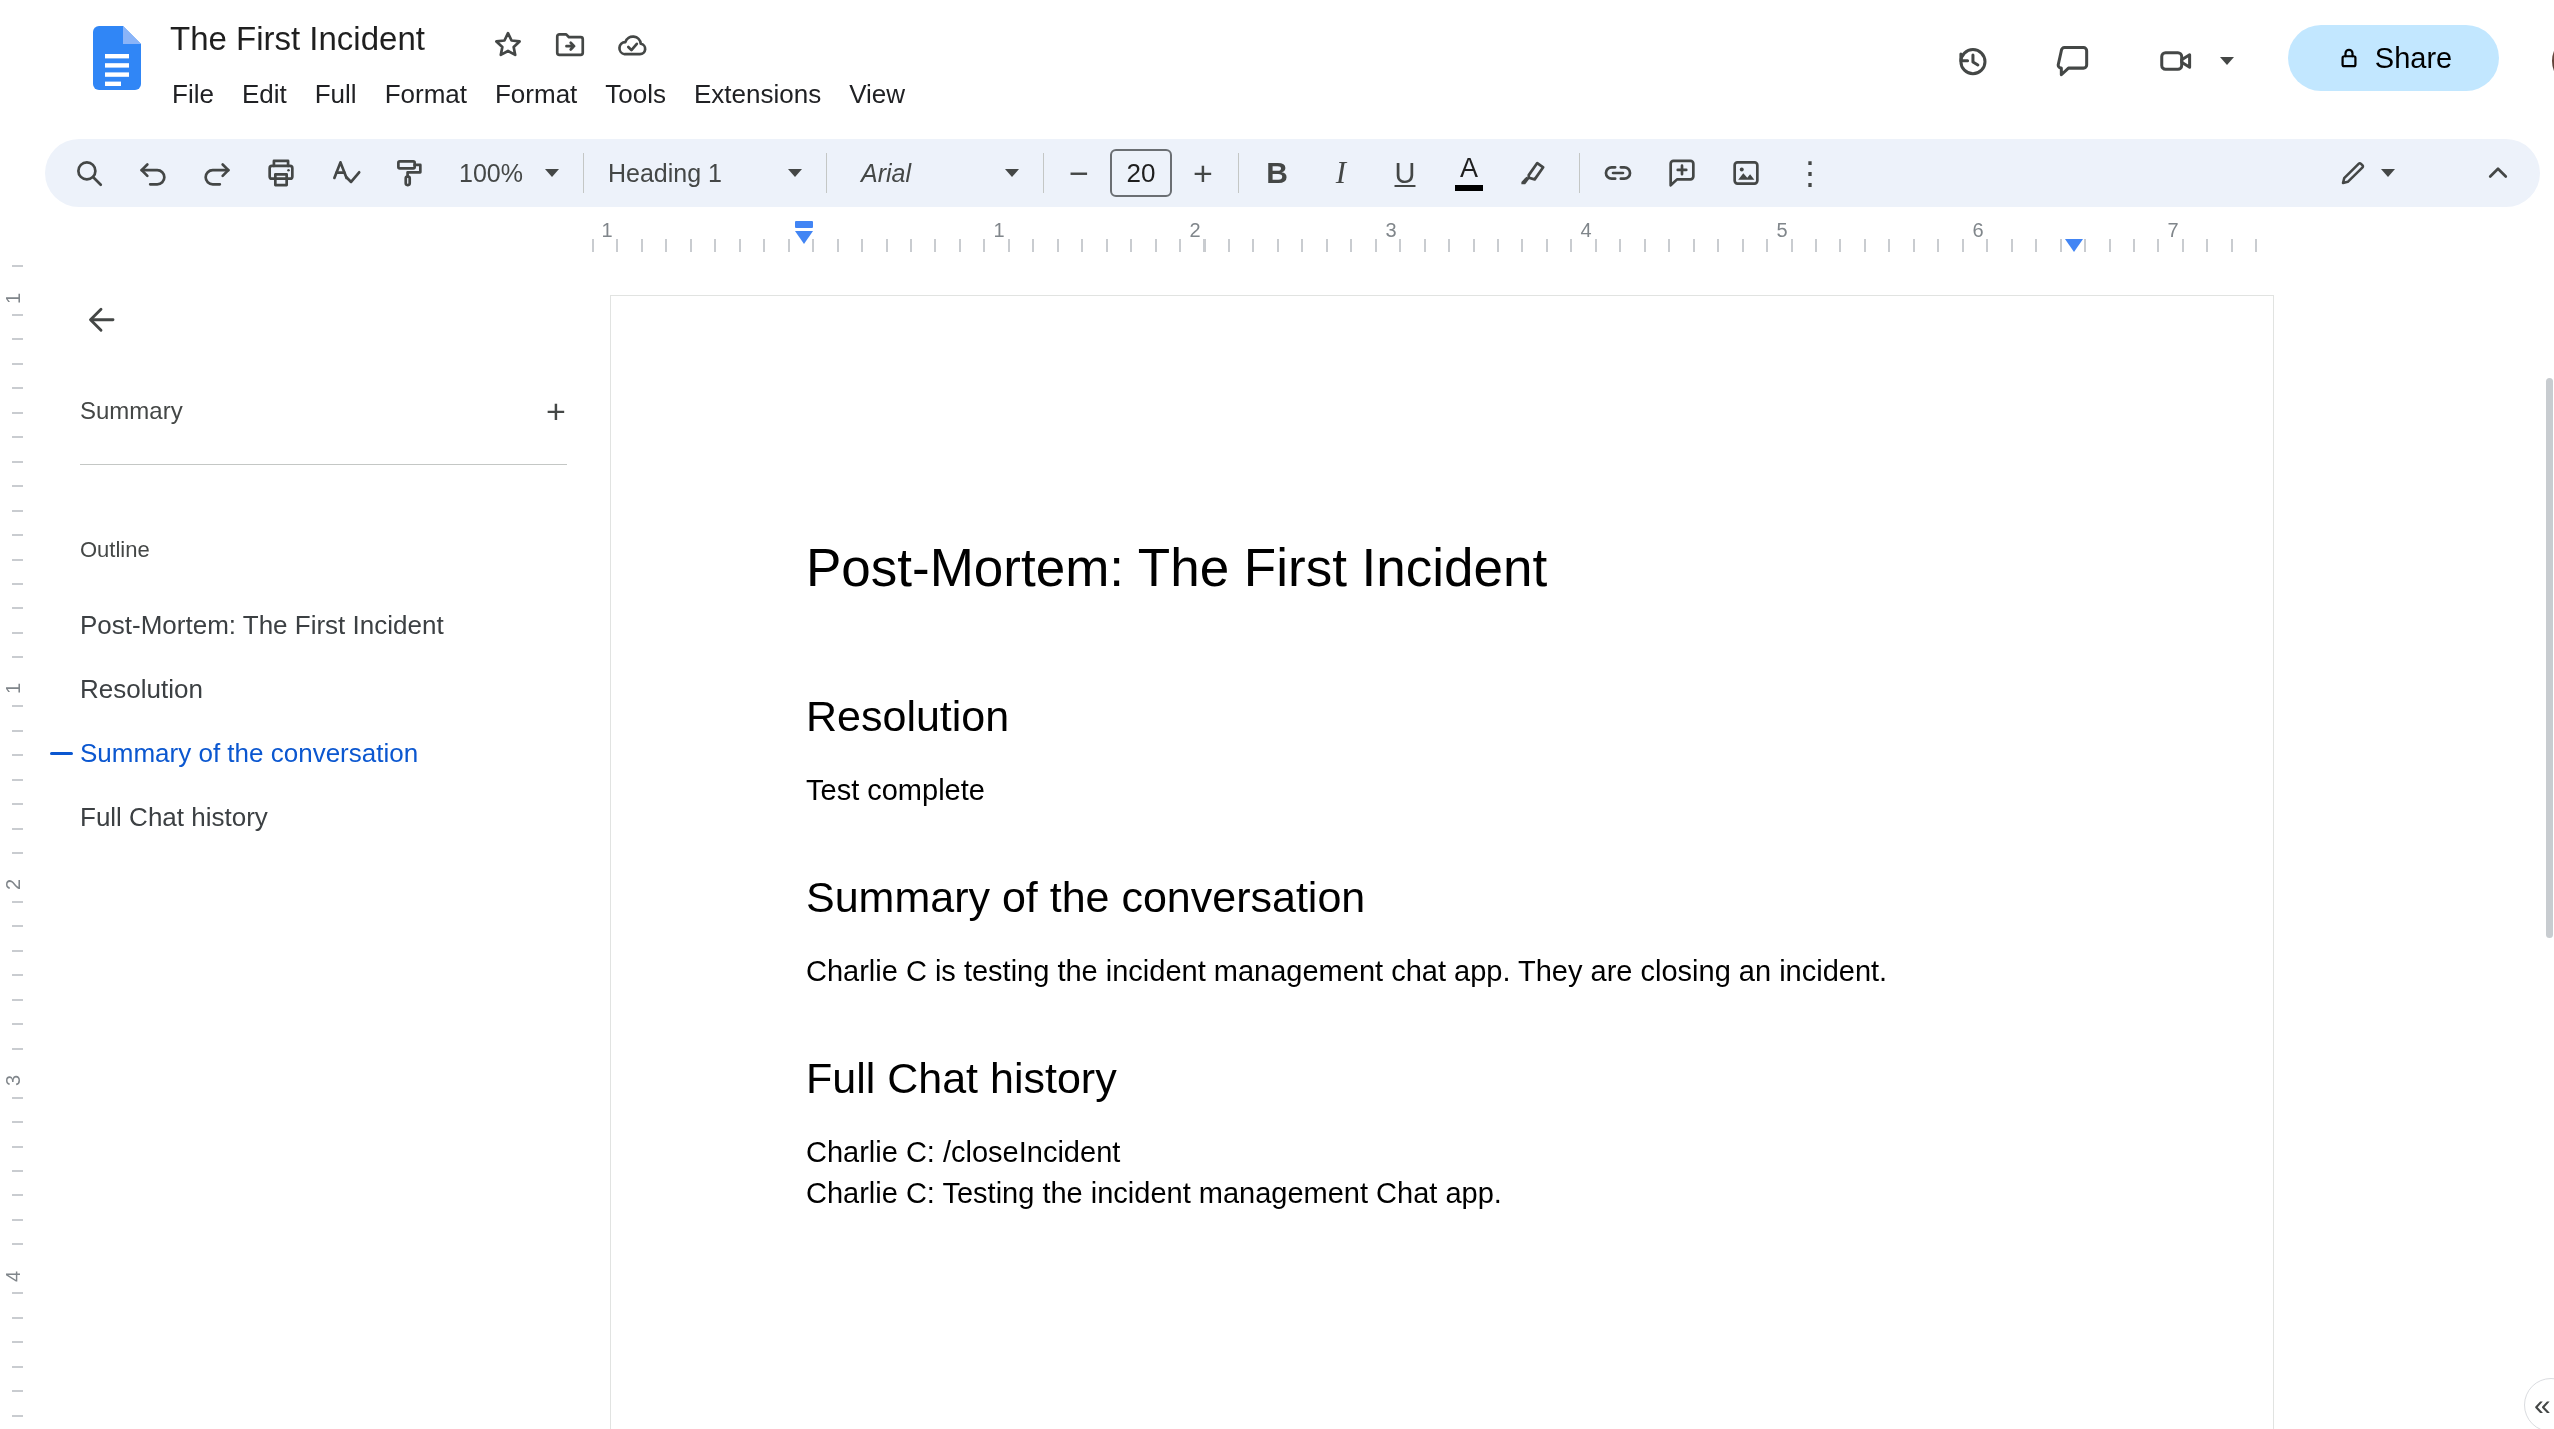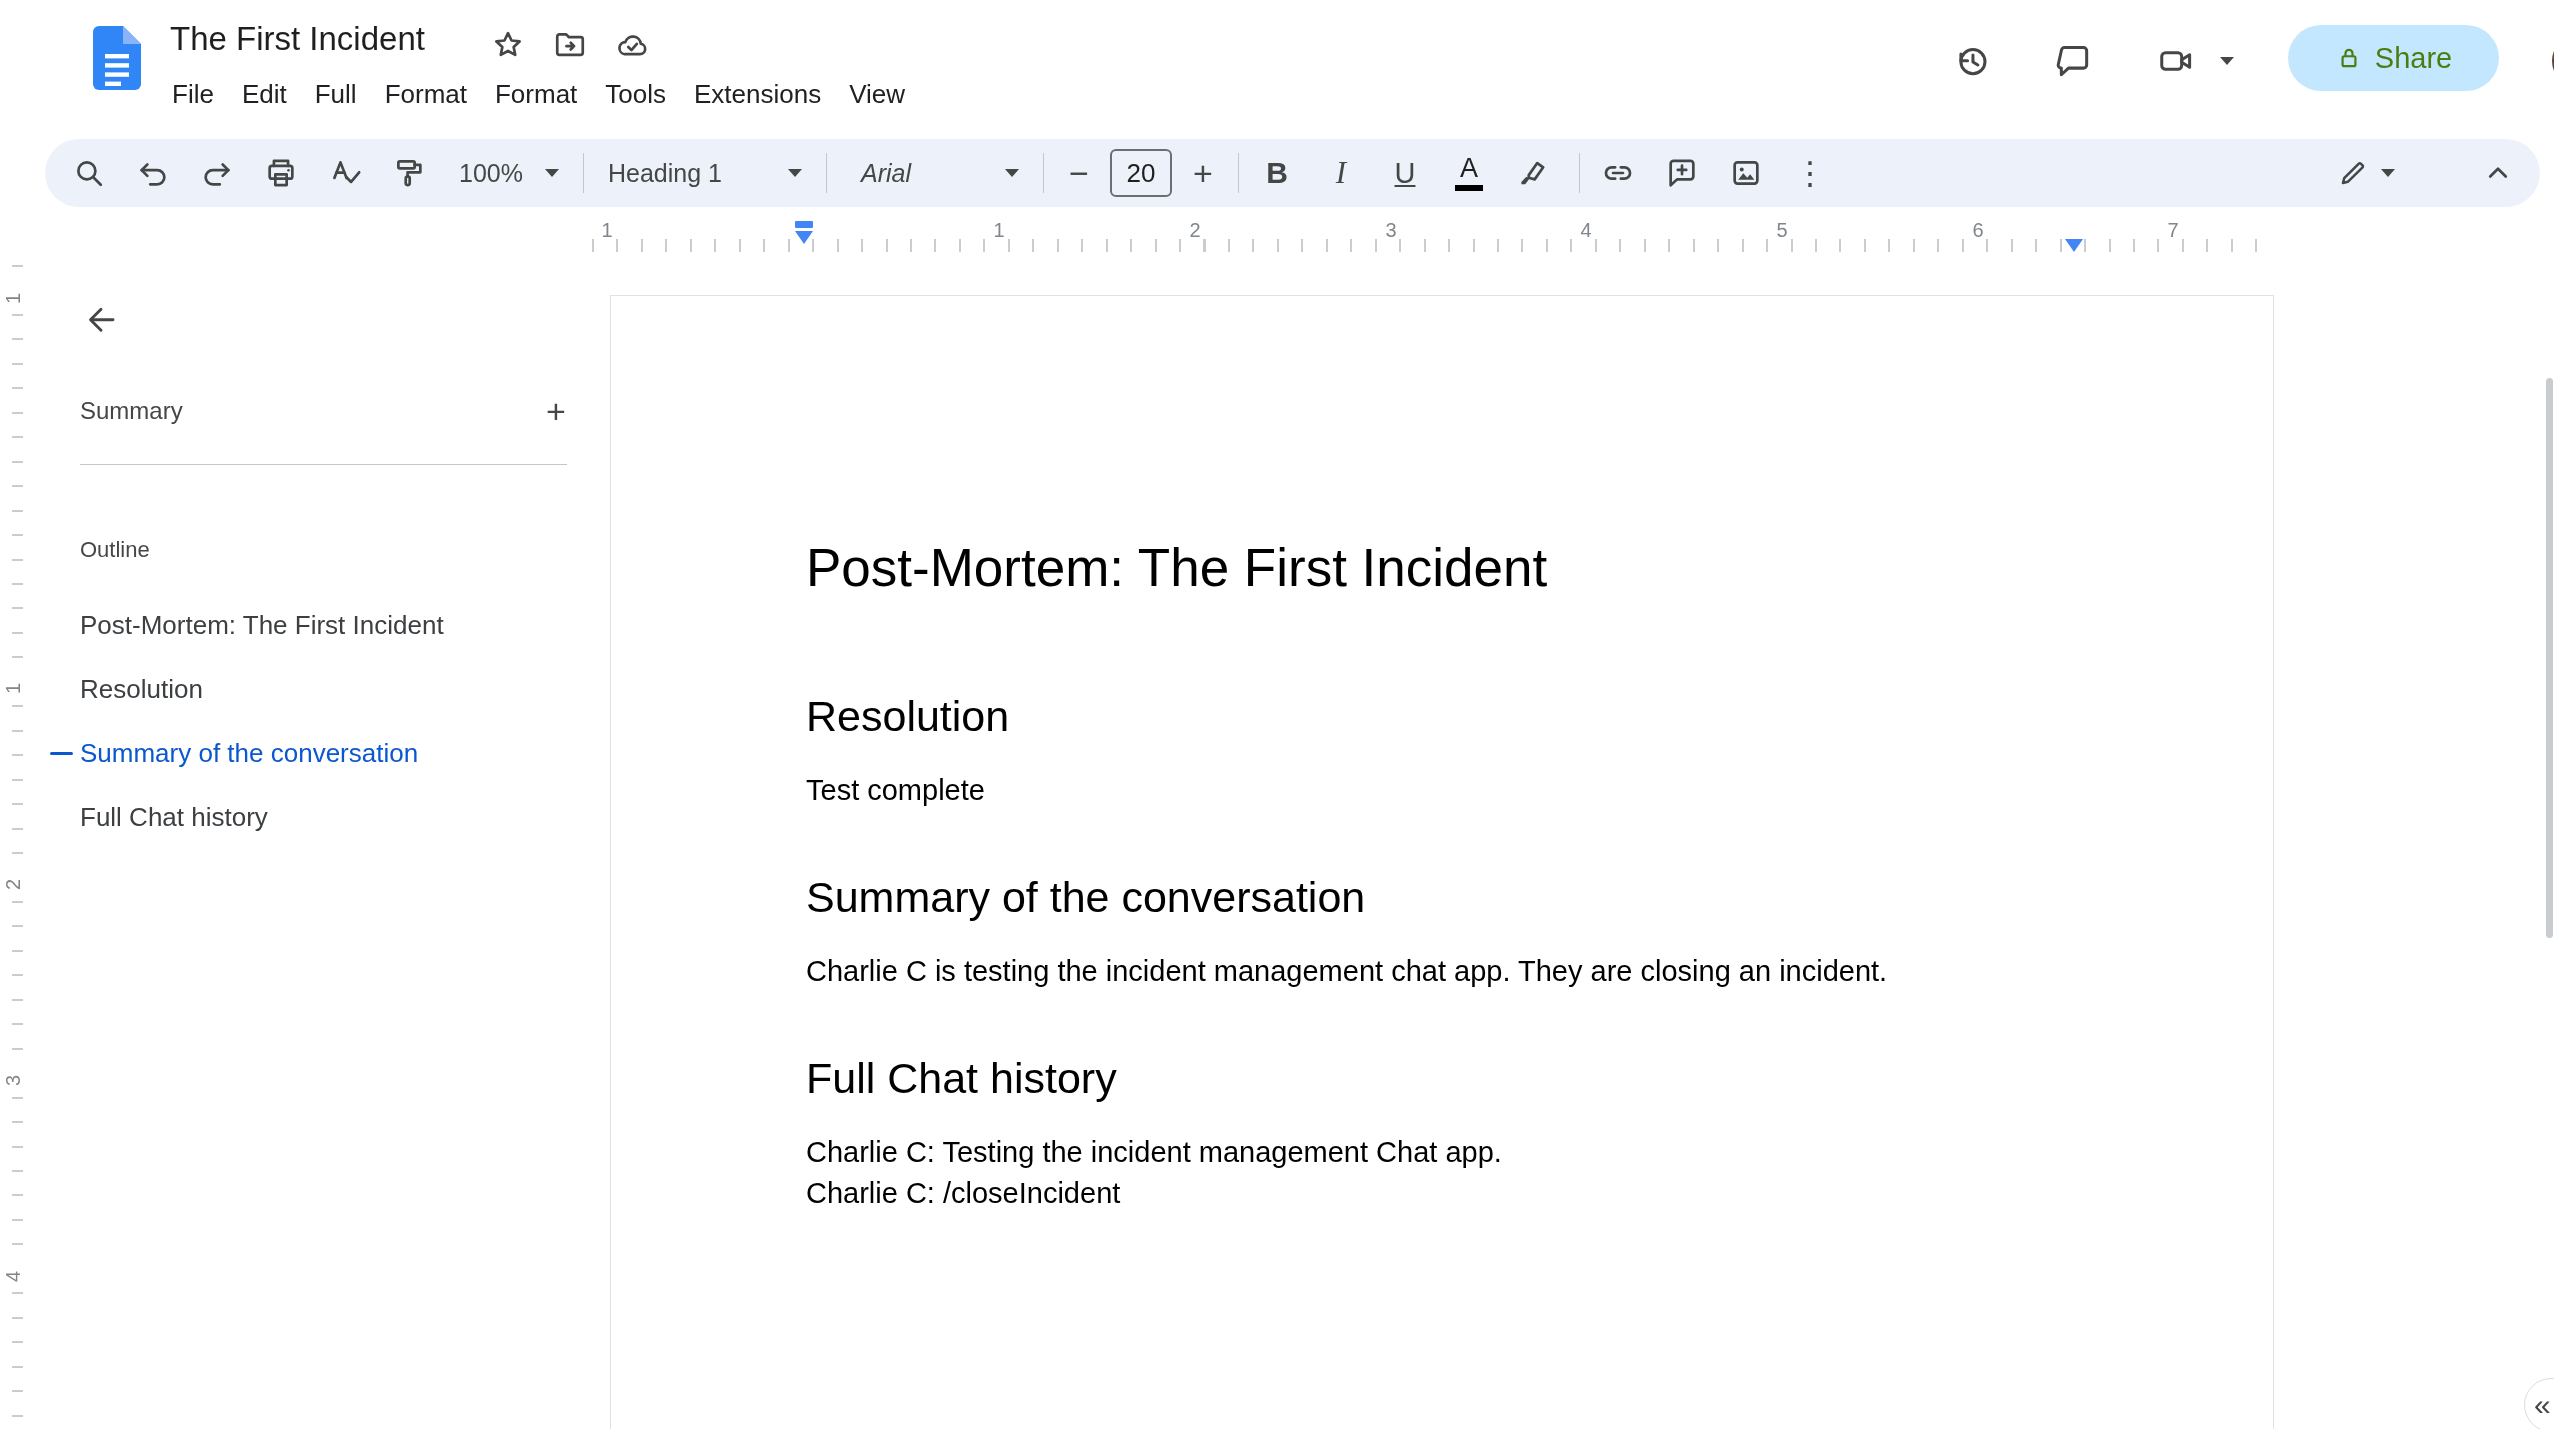--- a/index.html
+++ b/index.html
@@ -9,21 +9,21 @@
 
   
   .header{position:absolute;left:0;top:0;width:100%;height:139px;background:#fff;margin-left:48px;}
   .docs-icon{position:absolute;left:45px;top:26px;width:48px;height:64px;}
   .doc-title{position:absolute;left:122px;top:16px;height:46px;line-height:46px;font-size:33px;color:#1f1f1f;white-space:nowrap;}
   .title-ic{position:absolute;top:27px;width:36px;height:36px;color:#444746;display:flex;align-items:center;justify-content:center;}
   .menu-bar{position:absolute;left:110px;top:72px;display:flex;height:44px;align-items:center;}
   .menu-item{padding:0 14px;font-size:26px;line-height:44px;color:#202124;border-radius:22px;cursor:default;white-space:nowrap;}
   .hdr-btn{position:absolute;top:31px;width:60px;height:60px;border-radius:50%;color:#444746;display:flex;align-items:center;justify-content:center;}
   .hdr-caret{position:absolute;left:2172px;top:57px;}
-  .share-btn{position:absolute;left:2240px;top:25px;width:211px;height:66px;border-radius:33px;background:#c2e7ff;color:#4d7c0f;display:flex;align-items:center;justify-content:center;gap:12px;}
+  .share-btn{position:absolute;left:2240px;top:25px;width:211px;height:66px;border-radius:33px;background:#c2e7ff;color:#000000;display:flex;align-items:center;justify-content:center;gap:12px;}
   .share-label{font-size:29px;font-weight:500;}
   .avatar{position:absolute;left:2504px;top:34px;width:54px;height:54px;border-radius:50%;background:radial-gradient(circle at 50% 32%,#a1887f 0%,#795548 45%,#4e342e 75%,#33211b 100%);}
 
   .caret{width:0;height:0;border-left:7px solid transparent;border-right:7px solid transparent;border-top:8px solid #444746;}
 
   
   .toolbar{position:absolute;left:45px;right:14px;top:139px;height:68px;border-radius:34px;background:#edf2fa;display:flex;align-items:center;padding:0 10px 0 16px;box-sizing:border-box;}
   .tb-btn{width:56px;height:56px;border-radius:50%;color:#444746;display:flex;align-items:center;justify-content:center;flex:0 0 auto;margin-right:8px;}
   .tb-divider{width:1px;height:40px;background:#c4c7c5;margin:0 10px;flex:0 0 auto;}
   .tb-drop{height:56px;border-radius:8px;color:#444746;display:flex;align-items:center;justify-content:space-between;padding:0 14px;box-sizing:border-box;flex:0 0 auto;}
@@ -343,22 +343,22 @@
     <h2 class="h2-first">Resolution</h2>
     <div class="pgroup">
       <p>Test complete</p>
     </div>
     <h2 class="h2-next">Summary of the conversation</h2>
     <div class="pgroup">
       <p>Charlie C is testing the incident management chat app. They are closing an incident.</p>
     </div>
     <h2 class="h2-next">Full Chat history</h2>
     <div class="pgroup">
+      <p>Charlie C: /closeIncident</p>
       <p>Charlie C: Testing the incident management Chat app.</p>
-      <p>Charlie C: /closeIncident</p>
     </div>
   </div>
 </div>
 
 <div class="vscroll"></div>
 <div class="collapse-btn">
   <span>«</span>
 </div>
 
 </body></html>

